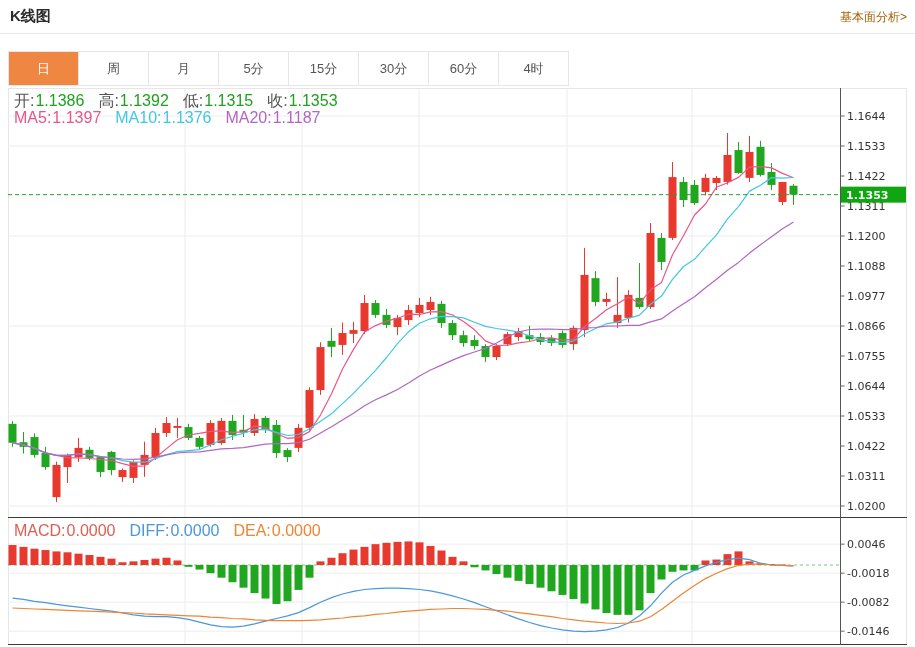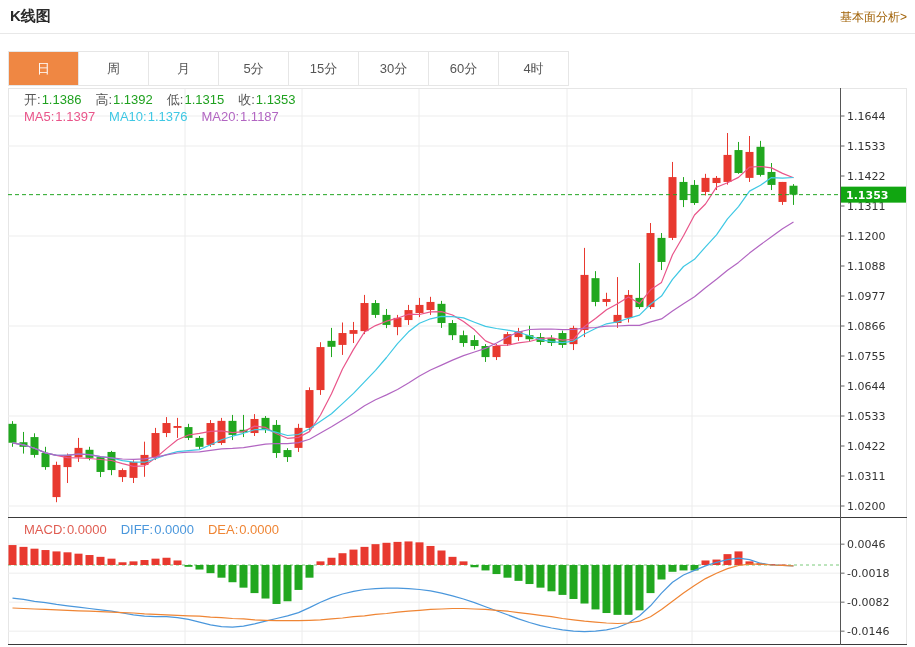--- a/index.html
+++ b/index.html
@@ -7,21 +7,21 @@
        font-family:"Liberation Sans","DejaVu Sans",sans-serif;}
   .header{position:absolute;left:0;top:0;width:915px;height:33px;border-bottom:1px solid #e8e8e8;}
   .page-title{position:absolute;left:10px;top:7px;font-size:15px;font-weight:bold;color:#2b2b2b;}
   .fa-link{position:absolute;right:8px;top:9px;font-size:12px;color:#a16207;text-decoration:none;cursor:pointer;}
   .tabbar{position:absolute;left:8px;top:51px;display:flex;border:1px solid #e6e6e6;background:#fff;}
   .tab{width:69px;height:33px;line-height:33px;text-align:center;font-size:13px;color:#555;
        border-right:1px solid #e6e6e6;background:#fff;cursor:pointer;user-select:none;}
   .tab:last-child{border-right:none;}
   .tab.active{color:#fff;}
   .chart-wrap{position:absolute;left:8px;top:88px;width:899px;height:557px;}
-  .overlay-row{position:absolute;left:16px;font-size:13px;white-space:nowrap;pointer-events:none;}
+  .overlay-row{position:absolute;left:6px;font-size:16px;white-space:nowrap;pointer-events:none;}
   .overlay-row .pair{margin-right:14px;}
   .overlay-row .lbl{margin-right:1px;}
   svg{display:block;}
 </style>
 </head>
 <body>
 
 <div class="header">
   <div class="page-title">K线图</div>
   <a class="fa-link">基本面分析&gt;</a>

